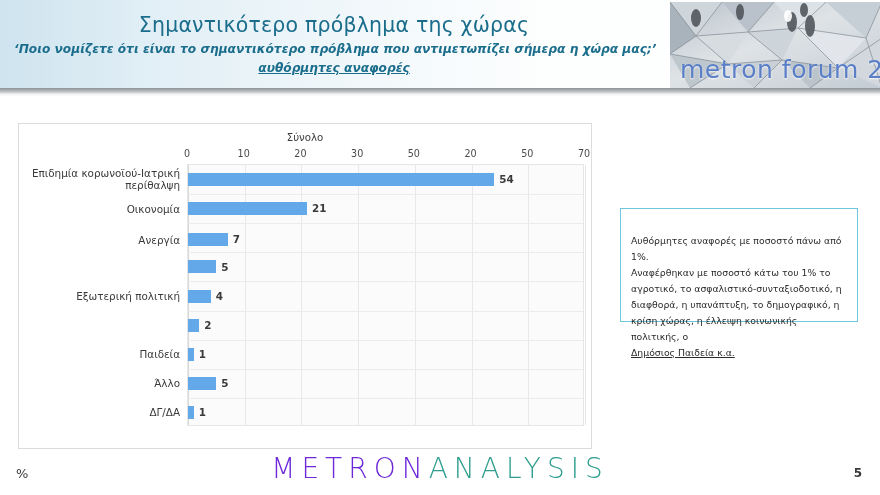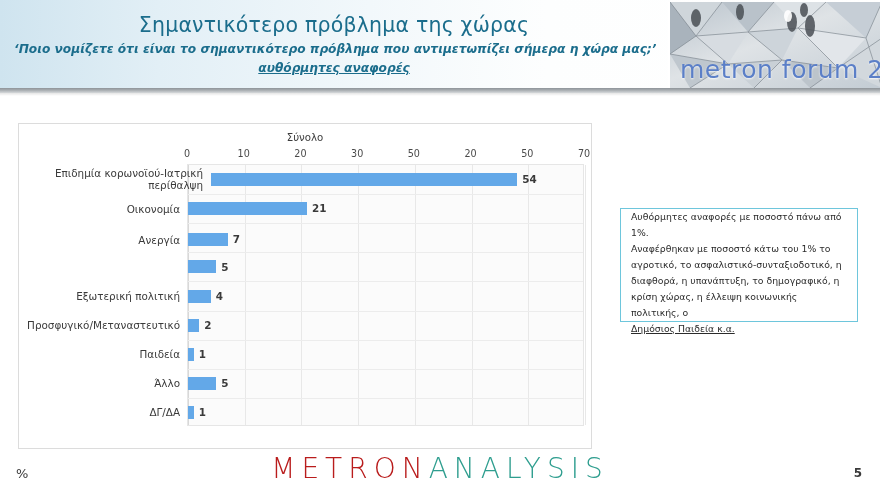--- a/index.html
+++ b/index.html
@@ -183,21 +183,21 @@
   }
 
   
   .note-box {
     position: absolute;
     left: 620px; top: 208px;
     width: 238px; height: 114px;
     border: 1px solid #6ec6dc;
     background: #ffffff;
     box-sizing: border-box;
-    padding: 0 10px 6px 10px;
+    padding: 24px 10px 6px 10px;
   }
   .note-line {
     font-size: 9.3px;
     color: #2b2b2b;
     line-height: 1.72;
   }
   .note-line.u { text-decoration: underline; }
 
   
   .pct {
@@ -216,21 +216,21 @@
   .brand {
     position: absolute;
     left: 0; top: 452px;
     width: 880px;
     text-align: center;
     font-size: 28px;
     letter-spacing: 6px;
     font-weight: 300;
     white-space: nowrap;
   }
-  .brand .m { color: #b91c1c; }
+  .brand .m { color: #6d28d9; }
   .brand .a { color: #2f9e8f; }
 </style>
 </head>
 <body>
 
 <div class="header">
   <div class="header-inner">
     <div class="title">Σημαντικότερο πρόβλημα της χώρας</div>
     <div class="subtitle">‘Ποιο νομίζετε ότι  είναι το σημαντικότερο πρόβλημα που αντιμετωπίζει σήμερα η χώρα μας;’</div>
     <div><a class="sublink" href="#">αυθόρμητες αναφορές </a></div>
@@ -303,21 +303,21 @@
       </div>
     <div class="plot" id="plot">
         <div class="vgrid" style="left: 56.7143px;"></div>
         <div class="vgrid" style="left: 113.429px;"></div>
         <div class="vgrid" style="left: 170.143px;"></div>
         <div class="vgrid" style="left: 226.857px;"></div>
         <div class="vgrid" style="left: 283.571px;"></div>
         <div class="vgrid" style="left: 340.286px;"></div>
         <div class="vgrid" style="left: 397px;"></div>
         <div class="zero-axis"></div>
-        <div class="row" style="top: 8.05556px; height: 13px; margin-left: 23px;">
+        <div class="row" style="top: 8.05556px; height: 13px;">
           <div class="cat-label" style="top: 50%; transform: translateY(-50%); position: absolute;">Επιδημία κορωνοϊού-Ιατρική περίθαλψη</div>
           <div class="bar" style="width: 306.257px; background: rgb(99, 168, 232);"></div>
           <div class="bar-val">54</div>
         </div>
         <div class="band-sep" style="top: 29.1111px;"></div>
         <div class="row" style="top: 37.1667px; height: 13px;">
           <div class="cat-label" style="top: 50%; transform: translateY(-50%); position: absolute;">Οικονομία</div>
           <div class="bar" style="width: 119.1px; background: rgb(99, 168, 232);"></div>
           <div class="bar-val">21</div>
         </div>
@@ -333,21 +333,20 @@
           <div class="bar-val">5</div>
         </div>
         <div class="band-sep" style="top: 116.444px;"></div>
         <div class="row" style="top: 124.5px; height: 13px;">
           <div class="cat-label" style="top: 50%; transform: translateY(-50%); position: absolute;">Εξωτερική πολιτική</div>
           <div class="bar" style="width: 22.6857px; background: rgb(99, 168, 232);"></div>
           <div class="bar-val">4</div>
         </div>
         <div class="band-sep" style="top: 145.556px;"></div>
         <div class="row" style="top: 153.611px; height: 13px;">
-          <div class="cat-label" style="top: 50%; transform: translateY(-50%); position: absolute;">Προσφυγικό/Μεταναστευτικό</div>
           <div class="bar" style="width: 11.3429px; background: rgb(99, 168, 232);"></div>
           <div class="bar-val">2</div>
         </div>
         <div class="band-sep" style="top: 174.667px;"></div>
         <div class="row" style="top: 182.722px; height: 13px;">
           <div class="cat-label" style="top: 50%; transform: translateY(-50%); position: absolute;">Παιδεία</div>
           <div class="bar" style="width: 5.67143px; background: rgb(99, 168, 232);"></div>
           <div class="bar-val">1</div>
         </div>
         <div class="band-sep" style="top: 203.778px;"></div>

